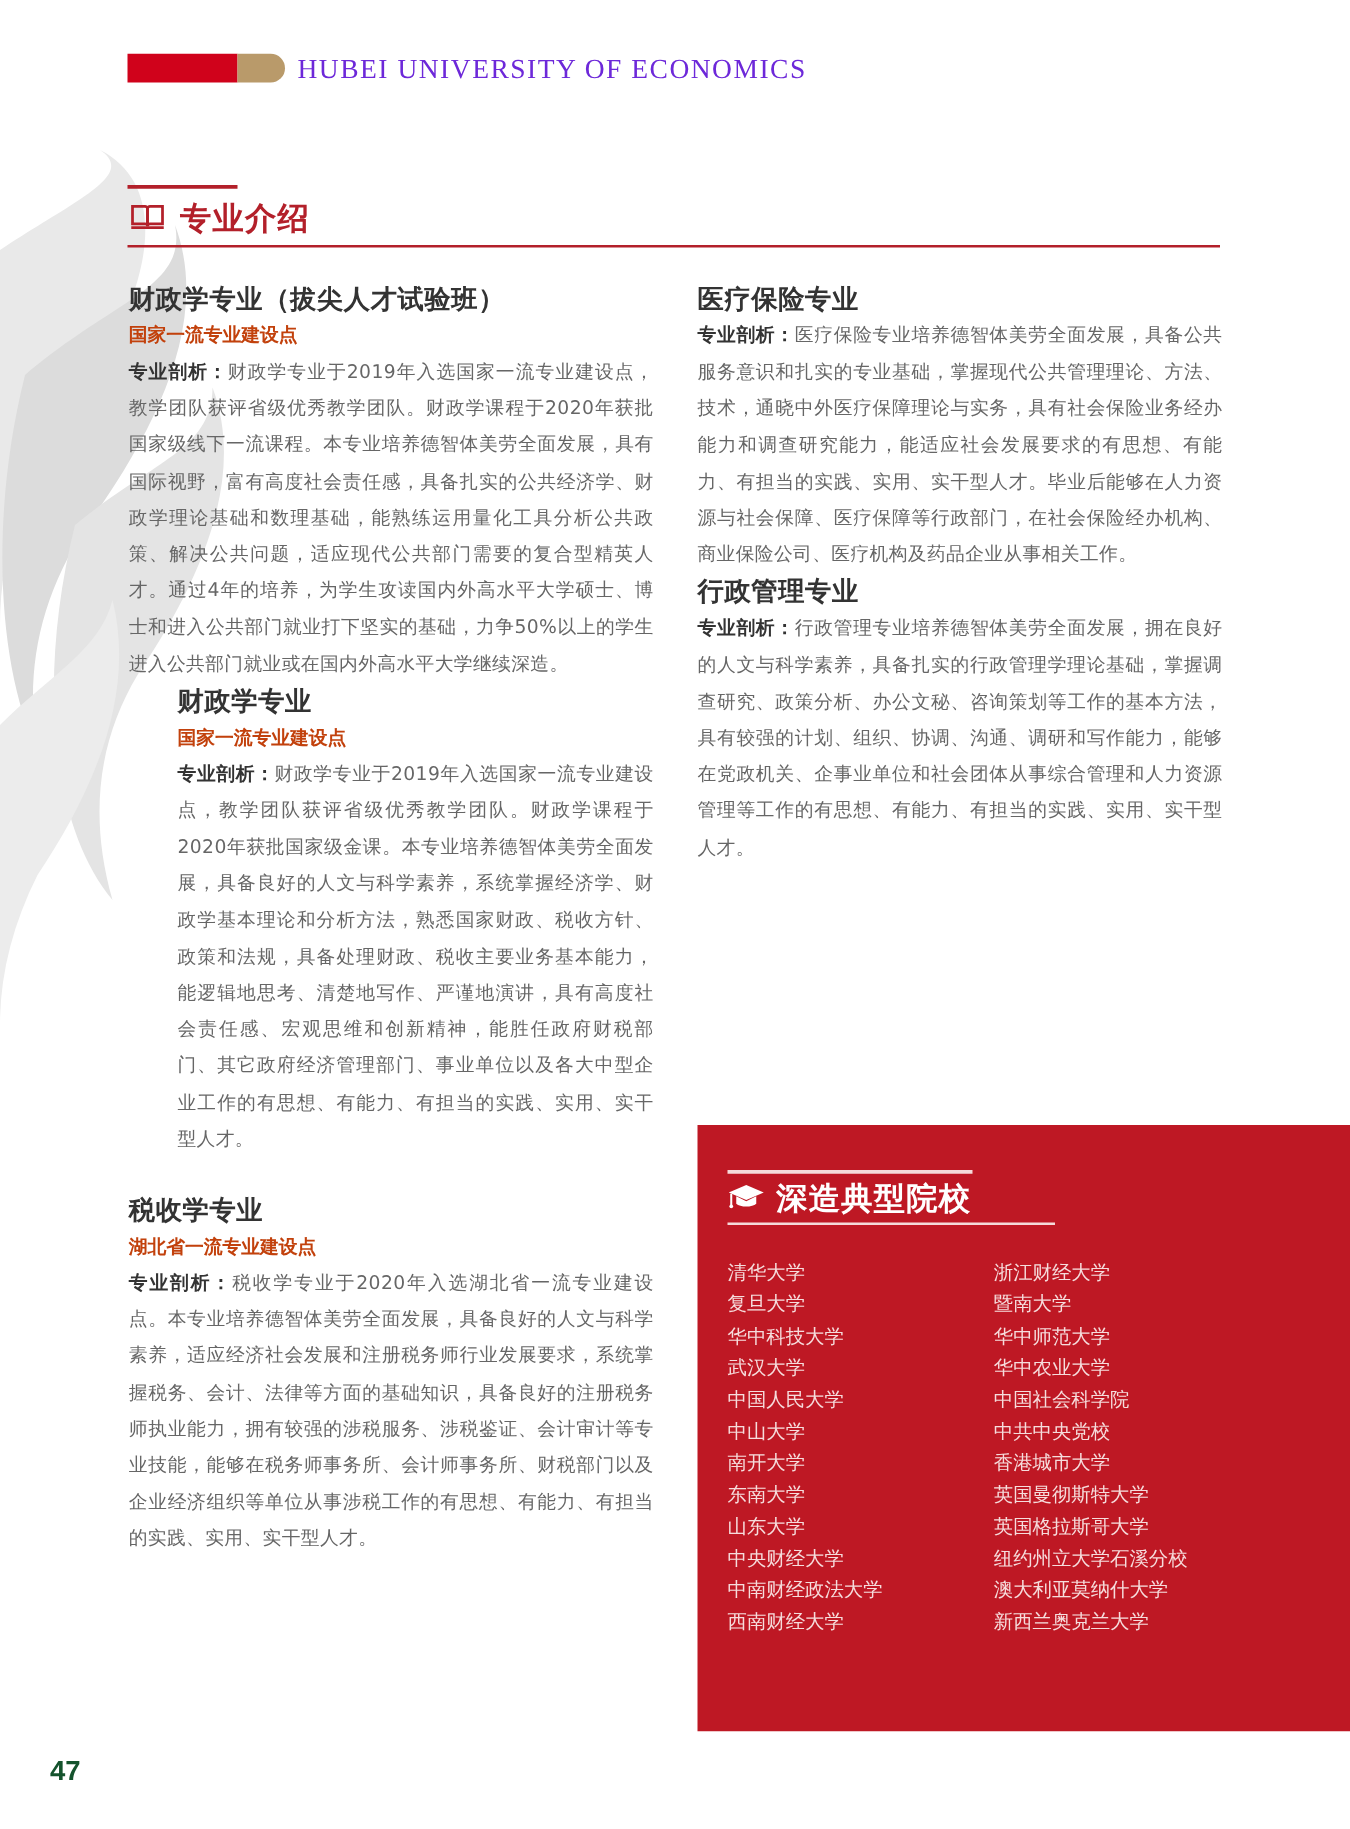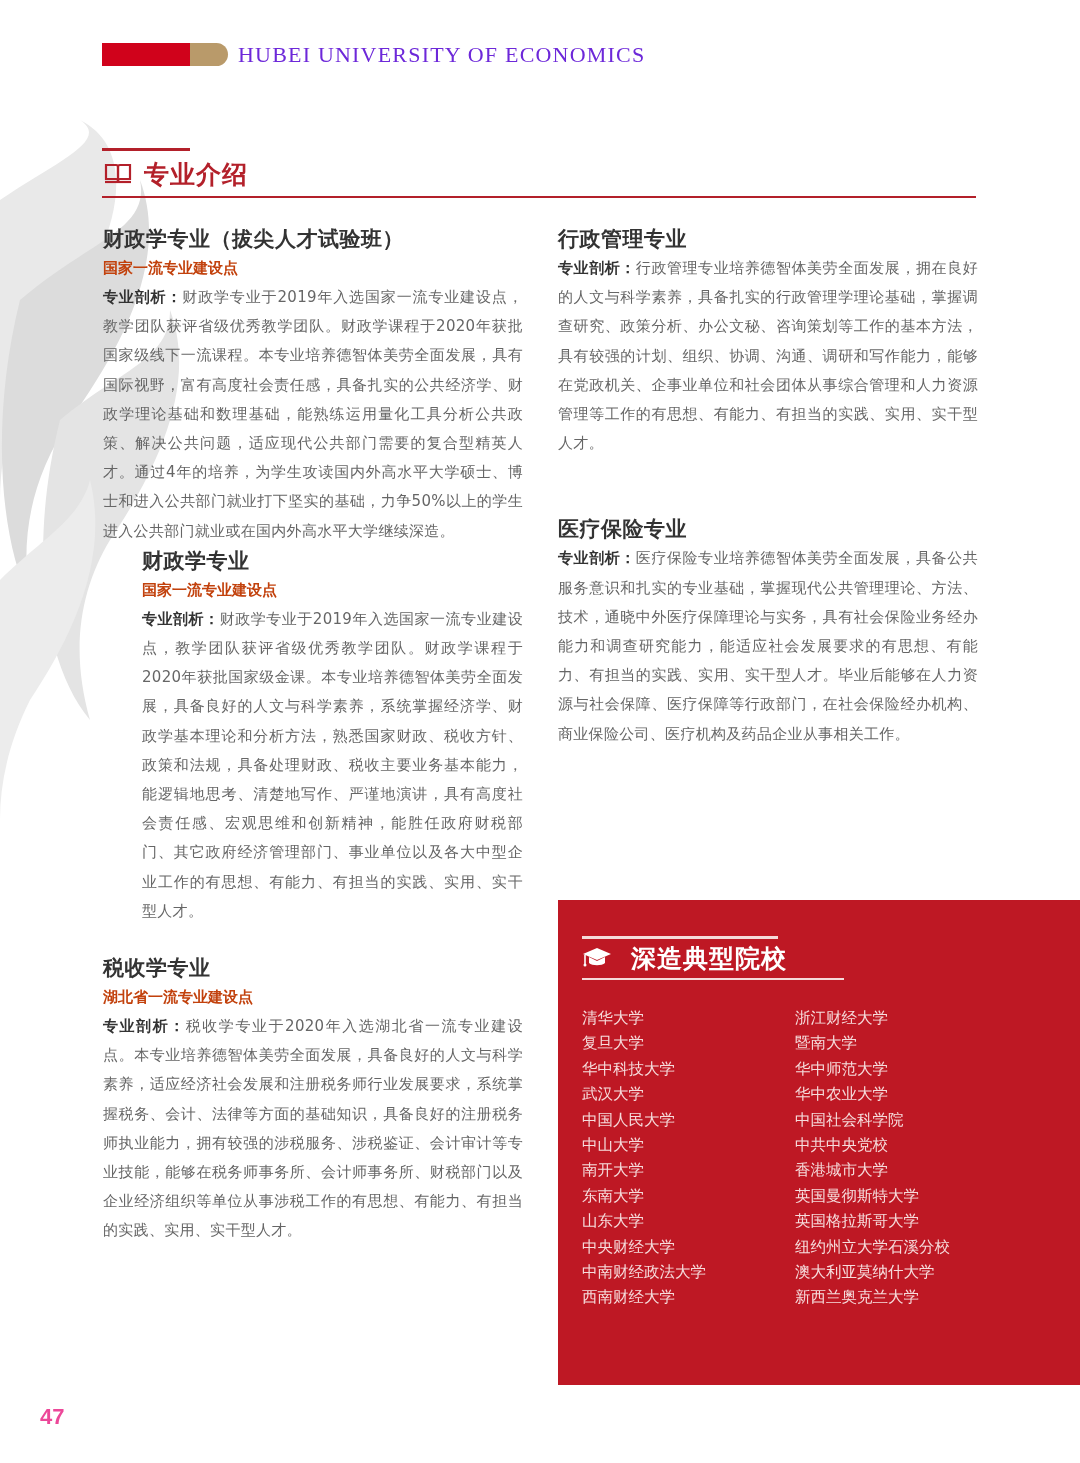--- a/index.html
+++ b/index.html
@@ -27,29 +27,29 @@
 
   .major { margin-bottom: 0; }
   .major-title { font-size: 21px; font-weight: bold; color: #333333; line-height: 30px; letter-spacing: 0.5px; }
   .major-tag { font-size: 15px; font-weight: bold; color: #c2410c; line-height: 29px; }
   .major-body { font-size: 15px; line-height: 29.2px; color: #666666; text-align: justify; letter-spacing: 0.3px; }
   .major-body .lead { font-weight: bold; color: #333333; }
 
   
   .red-box { position: absolute; left: 558px; top: 900px; width: 522px; height: 485px; background: #be1824; }
   .rb-topline { position: absolute; left: 24px; top: 36px; width: 196px; height: 3px; background: #f5dada; }
-  .rb-title { position: absolute; left: 24px; top: 42px; display: flex; align-items: center; gap: 19px; }
+  .rb-title { position: absolute; left: 24px; top: 42px; display: flex; align-items: center; gap: 9px; }
   .rb-title .label { font-size: 25px; font-weight: bold; color: #ffffff; letter-spacing: 1px; }
   .rb-bottomline { position: absolute; left: 24px; top: 78px; width: 262px; height: 2px; background: #f5dada; }
   .uni-list { position: absolute; top: 106px; list-style: none; }
   .uni-list li { font-size: 15.5px; line-height: 25.4px; color: #f6dcdc; white-space: nowrap; }
   .uni-col-a { left: 24px; }
   .uni-col-b { left: 237px; }
 
-  .page-num { position: absolute; left: 40px; top: 1404px; font-family: "Liberation Sans", sans-serif; font-weight: bold; font-size: 22px; color: #ec4899; }
+  .page-num { position: absolute; left: 40px; top: 1404px; font-family: "Liberation Sans", sans-serif; font-weight: bold; font-size: 22px; color: #14532d; }
 </style>
 </head>
 <body>
 
 <svg class="bg-ribbon" viewBox="0 0 300 720">
   <path d="M0 80 C60 40 110 20 80 0 C140 30 120 120 60 200 C20 260 0 320 0 380 Z" fill="#e9e9e9"></path>
   <path d="M20 180 C90 120 150 110 140 60 C170 140 120 230 70 300 C30 360 20 420 30 480 C0 420 -10 300 20 180 Z" fill="#dcdcdc"></path>
   <path d="M60 300 C120 250 170 240 170 190 C200 270 150 360 110 420 C80 470 70 530 90 600 C40 540 30 420 60 300 Z" fill="#e4e4e4"></path>
   <path d="M0 460 C40 420 80 400 90 360 C110 440 70 520 30 580 C10 620 0 660 0 700 Z" fill="#ececec"></path>
 </svg>
@@ -85,27 +85,27 @@
     <p class="major-body"><span class="lead">专业剖析：</span><span>财政学专业于2019年入选国家一流专业建设点，教学团队获评省级优秀教学团队。财政学课程于2020年获批国家级金课。本专业培养德智体美劳全面发展，具备良好的人文与科学素养，系统掌握经济学、财政学基本理论和分析方法，熟悉国家财政、税收方针、政策和法规，具备处理财政、税收主要业务基本能力，能逻辑地思考、清楚地写作、严谨地演讲，具有高度社会责任感、宏观思维和创新精神，能胜任政府财税部门、其它政府经济管理部门、事业单位以及各大中型企业工作的有思想、有能力、有担当的实践、实用、实干型人才。</span></p>
   </div>
   <div class="major">
     <div class="major-title">税收学专业</div>
     <div class="major-tag">湖北省一流专业建设点</div>
     <p class="major-body"><span class="lead">专业剖析：</span><span>税收学专业于2020年入选湖北省一流专业建设点。本专业培养德智体美劳全面发展，具备良好的人文与科学素养，适应经济社会发展和注册税务师行业发展要求，系统掌握税务、会计、法律等方面的基础知识，具备良好的注册税务师执业能力，拥有较强的涉税服务、涉税鉴证、会计审计等专业技能，能够在税务师事务所、会计师事务所、财税部门以及企业经济组织等单位从事涉税工作的有思想、有能力、有担当的实践、实用、实干型人才。</span></p>
   </div>
 </div>
 
 <div class="col col-right">
+  <div class="major">
+    <div class="major-title">医疗保险专业</div>
+    <p class="major-body"><span class="lead">专业剖析：</span><span>医疗保险专业培养德智体美劳全面发展，具备公共服务意识和扎实的专业基础，掌握现代公共管理理论、方法、技术，通晓中外医疗保障理论与实务，具有社会保险业务经办能力和调查研究能力，能适应社会发展要求的有思想、有能力、有担当的实践、实用、实干型人才。毕业后能够在人力资源与社会保障、医疗保障等行政部门，在社会保险经办机构、商业保险公司、医疗机构及药品企业从事相关工作。</span></p>
+  </div>
   <div class="major" style="margin-bottom:56px;">
     <div class="major-title">行政管理专业</div>
     <p class="major-body"><span class="lead">专业剖析：</span><span>行政管理专业培养德智体美劳全面发展，拥在良好的人文与科学素养，具备扎实的行政管理学理论基础，掌握调查研究、政策分析、办公文秘、咨询策划等工作的基本方法，具有较强的计划、组织、协调、沟通、调研和写作能力，能够在党政机关、企事业单位和社会团体从事综合管理和人力资源管理等工作的有思想、有能力、有担当的实践、实用、实干型人才。</span></p>
-  </div>
-  <div class="major">
-    <div class="major-title">医疗保险专业</div>
-    <p class="major-body"><span class="lead">专业剖析：</span><span>医疗保险专业培养德智体美劳全面发展，具备公共服务意识和扎实的专业基础，掌握现代公共管理理论、方法、技术，通晓中外医疗保障理论与实务，具有社会保险业务经办能力和调查研究能力，能适应社会发展要求的有思想、有能力、有担当的实践、实用、实干型人才。毕业后能够在人力资源与社会保障、医疗保障等行政部门，在社会保险经办机构、商业保险公司、医疗机构及药品企业从事相关工作。</span></p>
   </div>
 </div>
 
 <div class="red-box">
   <div class="rb-topline"></div>
   <div class="rb-title">
     <span>
       <svg width="30" height="24" viewBox="0 0 30 24">
         <path d="M15 3 L29 9 L15 15 L1 9 Z" fill="#ffffff"></path>
         <path d="M7 12 V18 C10 21 20 21 23 18 V12 L15 16 Z" fill="#ffffff"></path>

